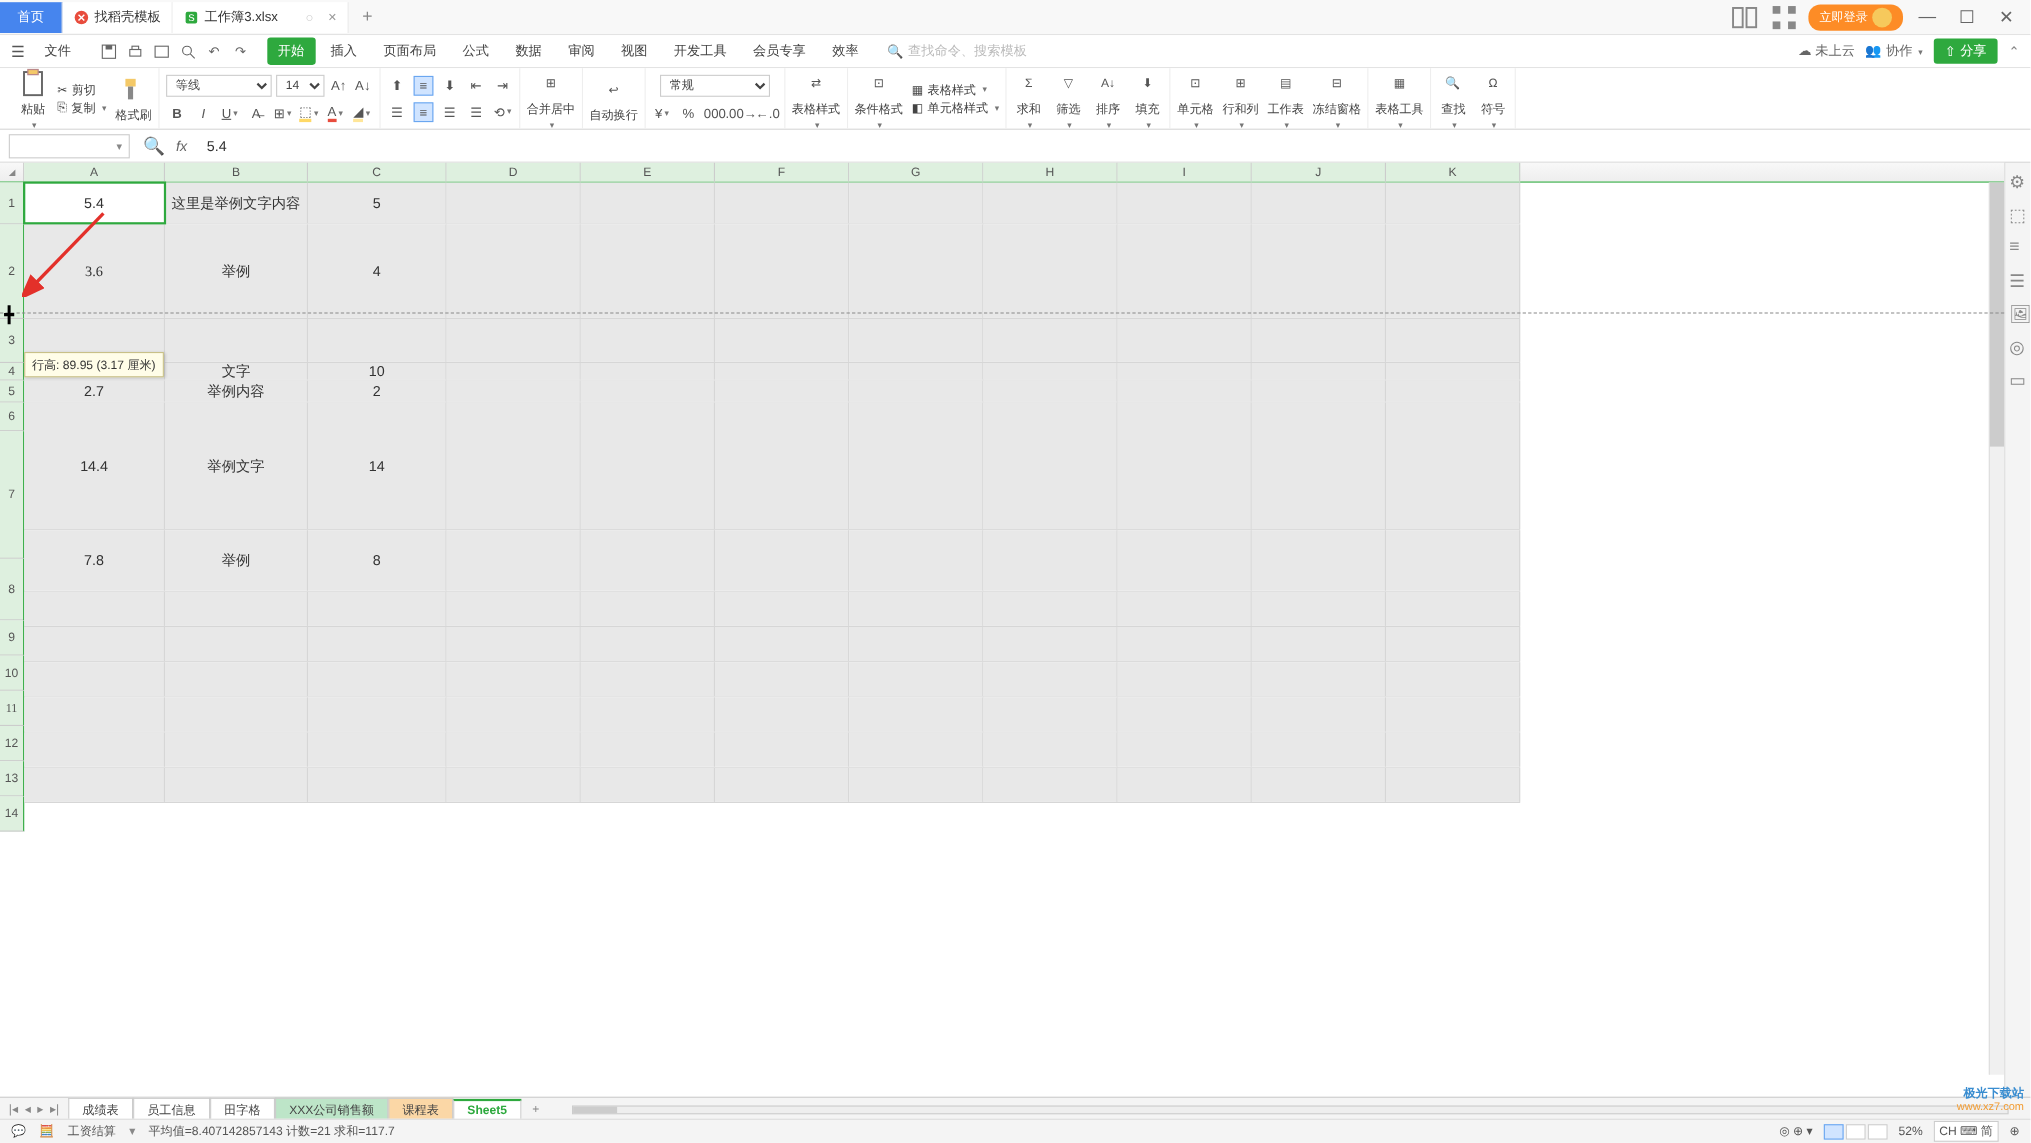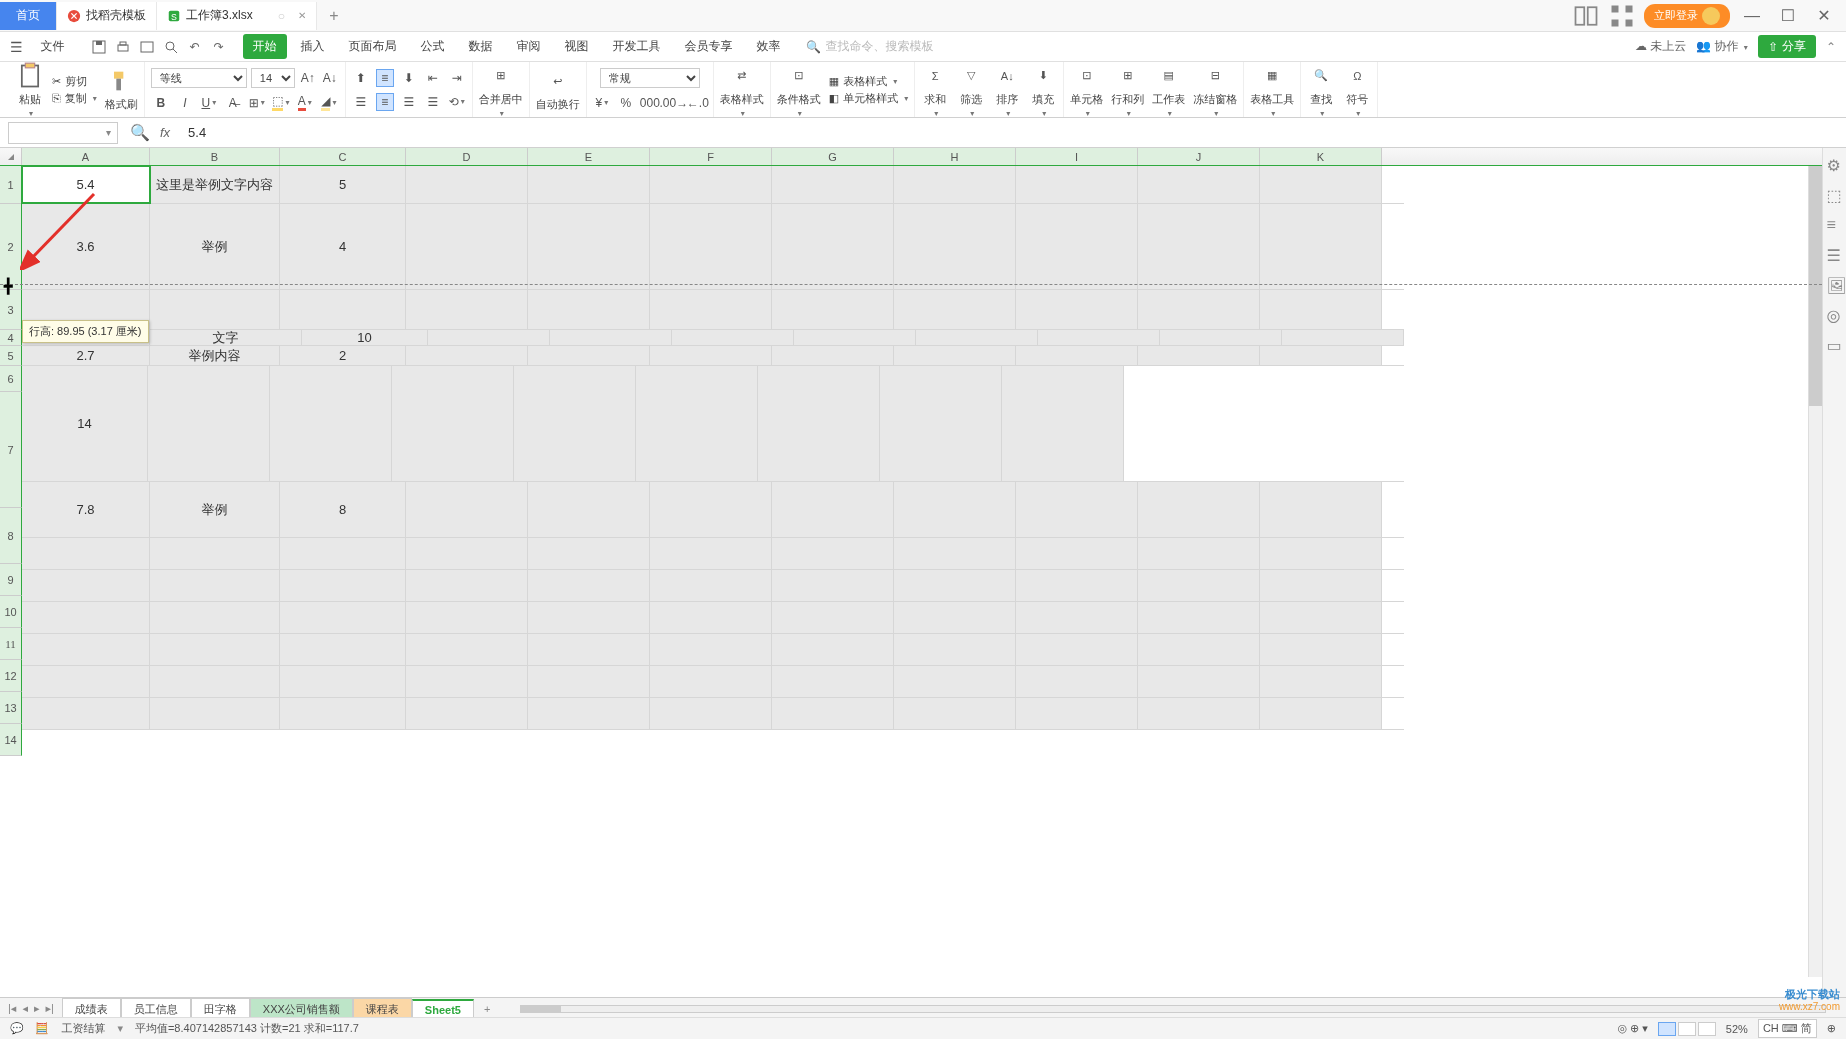--- a/index.html
+++ b/index.html
@@ -488,21 +488,21 @@
           <div class="cell" style="width: 122px;"></div>
           <div class="cell" style="width: 122px;"></div>
           <div class="cell" style="width: 122px;"></div>
           <div class="cell" style="width: 122px;"></div>
           <div class="cell" style="width: 122px;"></div>
           <div class="cell" style="width: 122px;"></div>
           <div class="cell" style="width: 122px;"></div>
           <div class="cell" style="width: 122px;"></div>
         </div>
         <div class="row" style="height: 86px;">
-          <div class="cell" style="width: 128px;">3.6</div>
+          <div class="cell" style="width: 128px; font-family: Liberation Serif, serif;">3.6</div>
           <div class="cell" style="width: 130px;">举例</div>
           <div class="cell" style="width: 126px;">4</div>
           <div class="cell" style="width: 122px;"></div>
           <div class="cell" style="width: 122px;"></div>
           <div class="cell" style="width: 122px;"></div>
           <div class="cell" style="width: 122px;"></div>
           <div class="cell" style="width: 122px;"></div>
           <div class="cell" style="width: 122px;"></div>
           <div class="cell" style="width: 122px;"></div>
           <div class="cell" style="width: 122px;"></div>
@@ -515,21 +515,21 @@
           <div class="cell" style="width: 122px;"></div>
           <div class="cell" style="width: 122px;"></div>
           <div class="cell" style="width: 122px;"></div>
           <div class="cell" style="width: 122px;"></div>
           <div class="cell" style="width: 122px;"></div>
           <div class="cell" style="width: 122px;"></div>
           <div class="cell" style="width: 122px;"></div>
         </div>
         <div class="row" style="height: 16px;">
           <div class="cell" style="width: 128px; align-items: flex-end;">9.9</div>
-          <div class="cell" style="width: 152px;">文字</div>
+          <div class="cell" style="width: 130px;">文字</div>
           <div class="cell" style="width: 126px;">10</div>
           <div class="cell" style="width: 122px;"></div>
           <div class="cell" style="width: 122px;"></div>
           <div class="cell" style="width: 122px;"></div>
           <div class="cell" style="width: 122px;"></div>
           <div class="cell" style="width: 122px;"></div>
           <div class="cell" style="width: 122px;"></div>
           <div class="cell" style="width: 122px;"></div>
           <div class="cell" style="width: 122px;"></div>
         </div>
@@ -540,20 +540,22 @@
           <div class="cell" style="width: 122px;"></div>
           <div class="cell" style="width: 122px;"></div>
           <div class="cell" style="width: 122px;"></div>
           <div class="cell" style="width: 122px;"></div>
           <div class="cell" style="width: 122px;"></div>
           <div class="cell" style="width: 122px;"></div>
           <div class="cell" style="width: 122px;"></div>
           <div class="cell" style="width: 122px;"></div>
         </div>
         <div class="row" style="height: 116px;">
+          <div class="cell" style="width: 128px;">14.4</div>
+          <div class="cell" style="width: 130px;">举例文字</div>
           <div class="cell" style="width: 126px;">14</div>
           <div class="cell" style="width: 122px;"></div>
           <div class="cell" style="width: 122px;"></div>
           <div class="cell" style="width: 122px;"></div>
           <div class="cell" style="width: 122px;"></div>
           <div class="cell" style="width: 122px;"></div>
           <div class="cell" style="width: 122px;"></div>
           <div class="cell" style="width: 122px;"></div>
           <div class="cell" style="width: 122px;"></div>
         </div>

